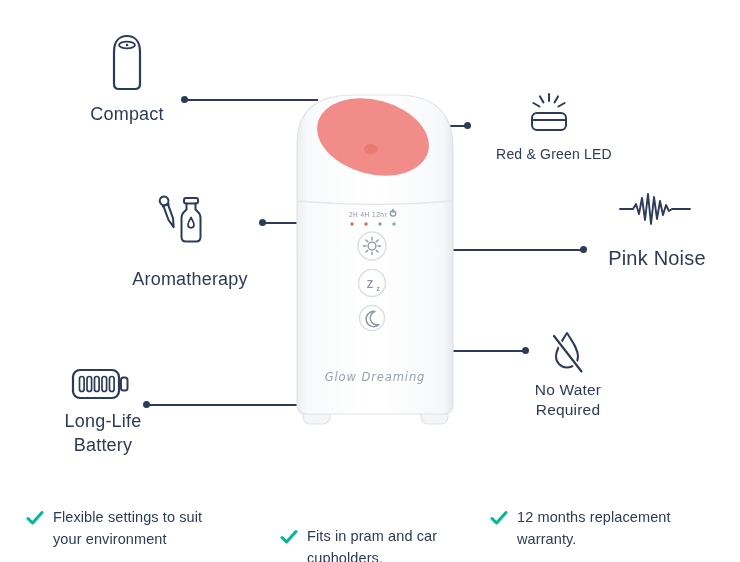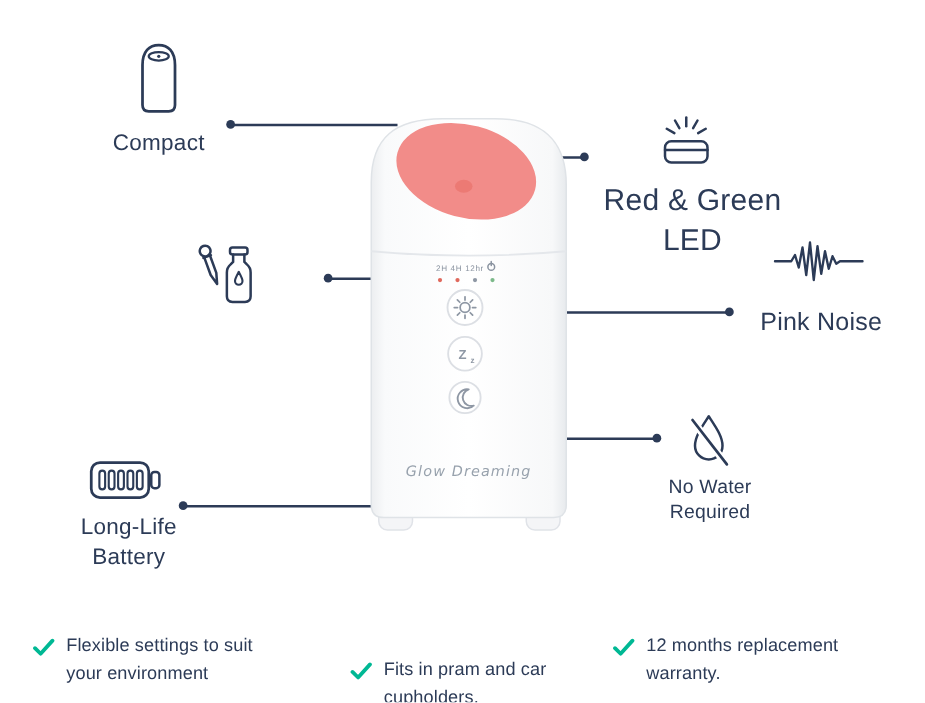--- a/index.html
+++ b/index.html
@@ -119,34 +119,35 @@
 
   <svg class="icon-svg" style="left:520px;top:82px;" width="58" height="58" viewBox="0 0 58 58" fill="none" stroke="#2c3b57" stroke-width="2" stroke-linecap="round" stroke-linejoin="round">
     <line x1="38.5" y1="24.5" x2="44.6" y2="21"></line>
     <line x1="34.5" y1="20.5" x2="38" y2="14.4"></line>
     <line x1="29" y1="19" x2="29" y2="12"></line>
     <line x1="23.5" y1="20.5" x2="20" y2="14.4"></line>
     <line x1="19.5" y1="24.5" x2="13.4" y2="21"></line>
     <rect x="12" y="31" width="34" height="17" rx="5"></rect>
     <line x1="12" y1="38" x2="46" y2="38"></line>
   </svg>
-  <div class="lbl" style="left:468px;top:145px;width:172px;font-size:24px;">Red &amp; Green LED</div>
+  <div class="lbl" style="left:468px;top:145px;width:172px;font-size:14px;">Red &amp; Green LED</div>
 
   <svg class="icon-svg" style="left:148px;top:190px;" width="62" height="62" viewBox="0 0 62 62" fill="none" stroke="#2c3b57" stroke-width="2" stroke-linecap="round" stroke-linejoin="round">
     <g transform="rotate(-20 18 16)">
       <circle cx="18" cy="10.5" r="4.3"></circle>
       <line x1="14.8" y1="15.2" x2="21.2" y2="15.2"></line>
       <path d="M 15.6 15.2 L 15.6 30 L 18 38.5 L 20.4 30 L 20.4 15.2"></path>
     </g>
     <g>
       <rect x="36" y="8" width="14" height="5.5" rx="2"></rect>
       <path d="M 38.5 13.5 L 38.5 19.5 L 36.5 21.5 Q 33.5 24 33.5 28 L 33.5 47 Q 33.5 51.5 38 51.5 L 48 51.5 Q 52.5 51.5 52.5 47 L 52.5 28 Q 52.5 24 49.5 21.5 L 47.5 19.5 L 47.5 13.5"></path>
       <path d="M 43 27.5 C 41.2 30.8 40 32.8 40 34.8 A 3 3 0 0 0 46 34.8 C 46 32.8 44.8 30.8 43 27.5 Z" stroke-width="1.7"></path>
     </g>
   </svg>
+  <div class="lbl" style="left:118px;top:268px;width:144px;font-size:18px;">Aromatherapy</div>
 
   <svg class="icon-svg" style="left:618px;top:190px;" width="74" height="38" viewBox="0 0 74 38" fill="none" stroke="#2c3b57" stroke-width="1.9" stroke-linecap="round" stroke-linejoin="round">
     <path d="M 2 19 L 15 19 L 18 14 L 21 24 L 24 8 L 27 30 L 30 4 L 33 34 L 36 7 L 39 29 L 42 11 L 45 25 L 48 15 L 51 21 L 54 19 L 72 19"></path>
   </svg>
   <div class="lbl" style="left:596px;top:245px;width:122px;font-size:20px;">Pink Noise</div>
 
   <svg class="icon-svg" style="left:70px;top:362px;" width="64" height="44" viewBox="0 0 64 44" fill="none" stroke="#2c3b57" stroke-width="2.2" stroke-linecap="round" stroke-linejoin="round">
     <rect x="3" y="8" width="46" height="28" rx="7"></rect>
     <rect x="51" y="15.5" width="6.5" height="13" rx="2.5" stroke-width="2"></rect>
     <rect x="9.5" y="14.5" width="4.6" height="15" rx="2.3" stroke-width="1.7"></rect>

